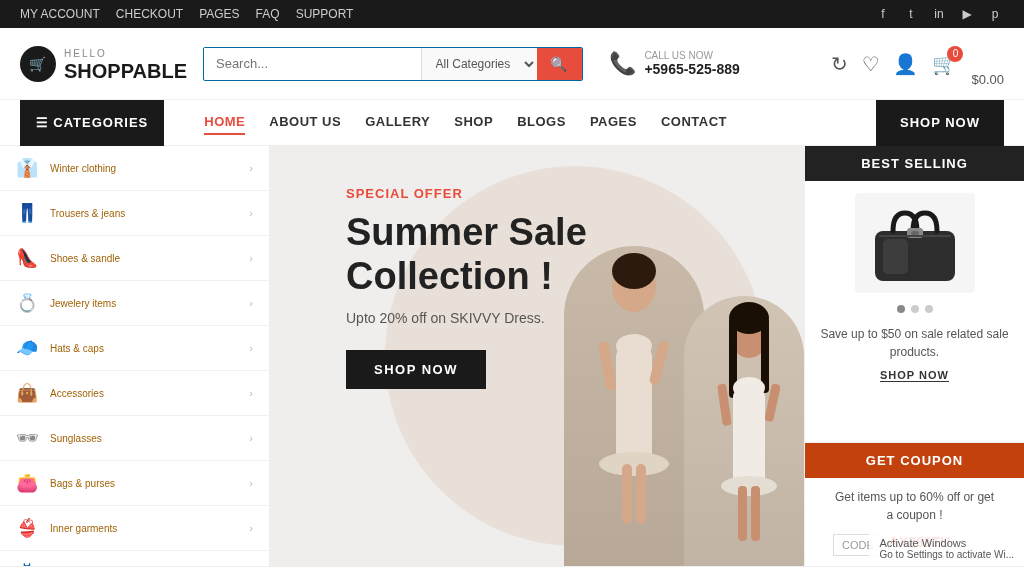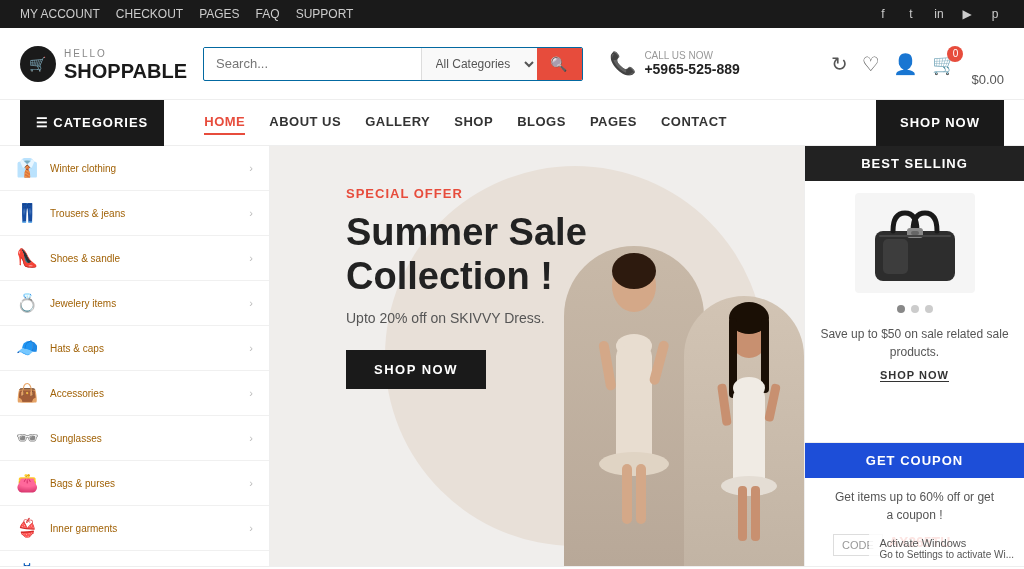--- a/index.html
+++ b/index.html
@@ -135,21 +135,21 @@
       display: flex; align-items: center; justify-content: center; margin-bottom: 12px; overflow: hidden;
     }
     .dots { display: flex; gap: 6px; margin-bottom: 12px; }
     .dot { width: 8px; height: 8px; border-radius: 50%; background: #ccc; }
     .dot.active { background: #888; }
     .best-selling-desc { font-size: 12px; color: #555; text-align: center; line-height: 1.5; margin-bottom: 8px; }
     .best-selling-link { font-size: 11px; font-weight: 700; color: #333; letter-spacing: 1px; text-decoration: none; text-align: center; border-bottom: 1px solid #333; }
 
     .coupon-section { border-top: 1px solid #eee; }
     .coupon-header {
-      background: #1d4ed8; color: #fff; text-align: center; padding: 10px; font-size: 13px; font-weight: 700; letter-spacing: 1px;
+      background: #c2410c; color: #fff; text-align: center; padding: 10px; font-size: 13px; font-weight: 700; letter-spacing: 1px;
     }
     .coupon-content { padding: 10px 28px; }
     .coupon-desc { font-size: 12px; color: #555; text-align: center; line-height: 1.5; margin-bottom: 10px; }
     .coupon-code-row { display: flex; align-items: flex-start; gap: 6px; }
     .coupon-code-label { font-size: 11px; color: #999; border: 1px solid #ddd; padding: 4px 8px; }
     .coupon-code-value { font-size: 14px; font-weight: 900; color: #e74c3c; }
     .activate-overlay {
       position: absolute; bottom: 0; right: 0; background: rgba(255,255,255,0.85);
       padding: 6px 10px; font-size: 11px; color: #555; border-top-left-radius: 4px;
     }

